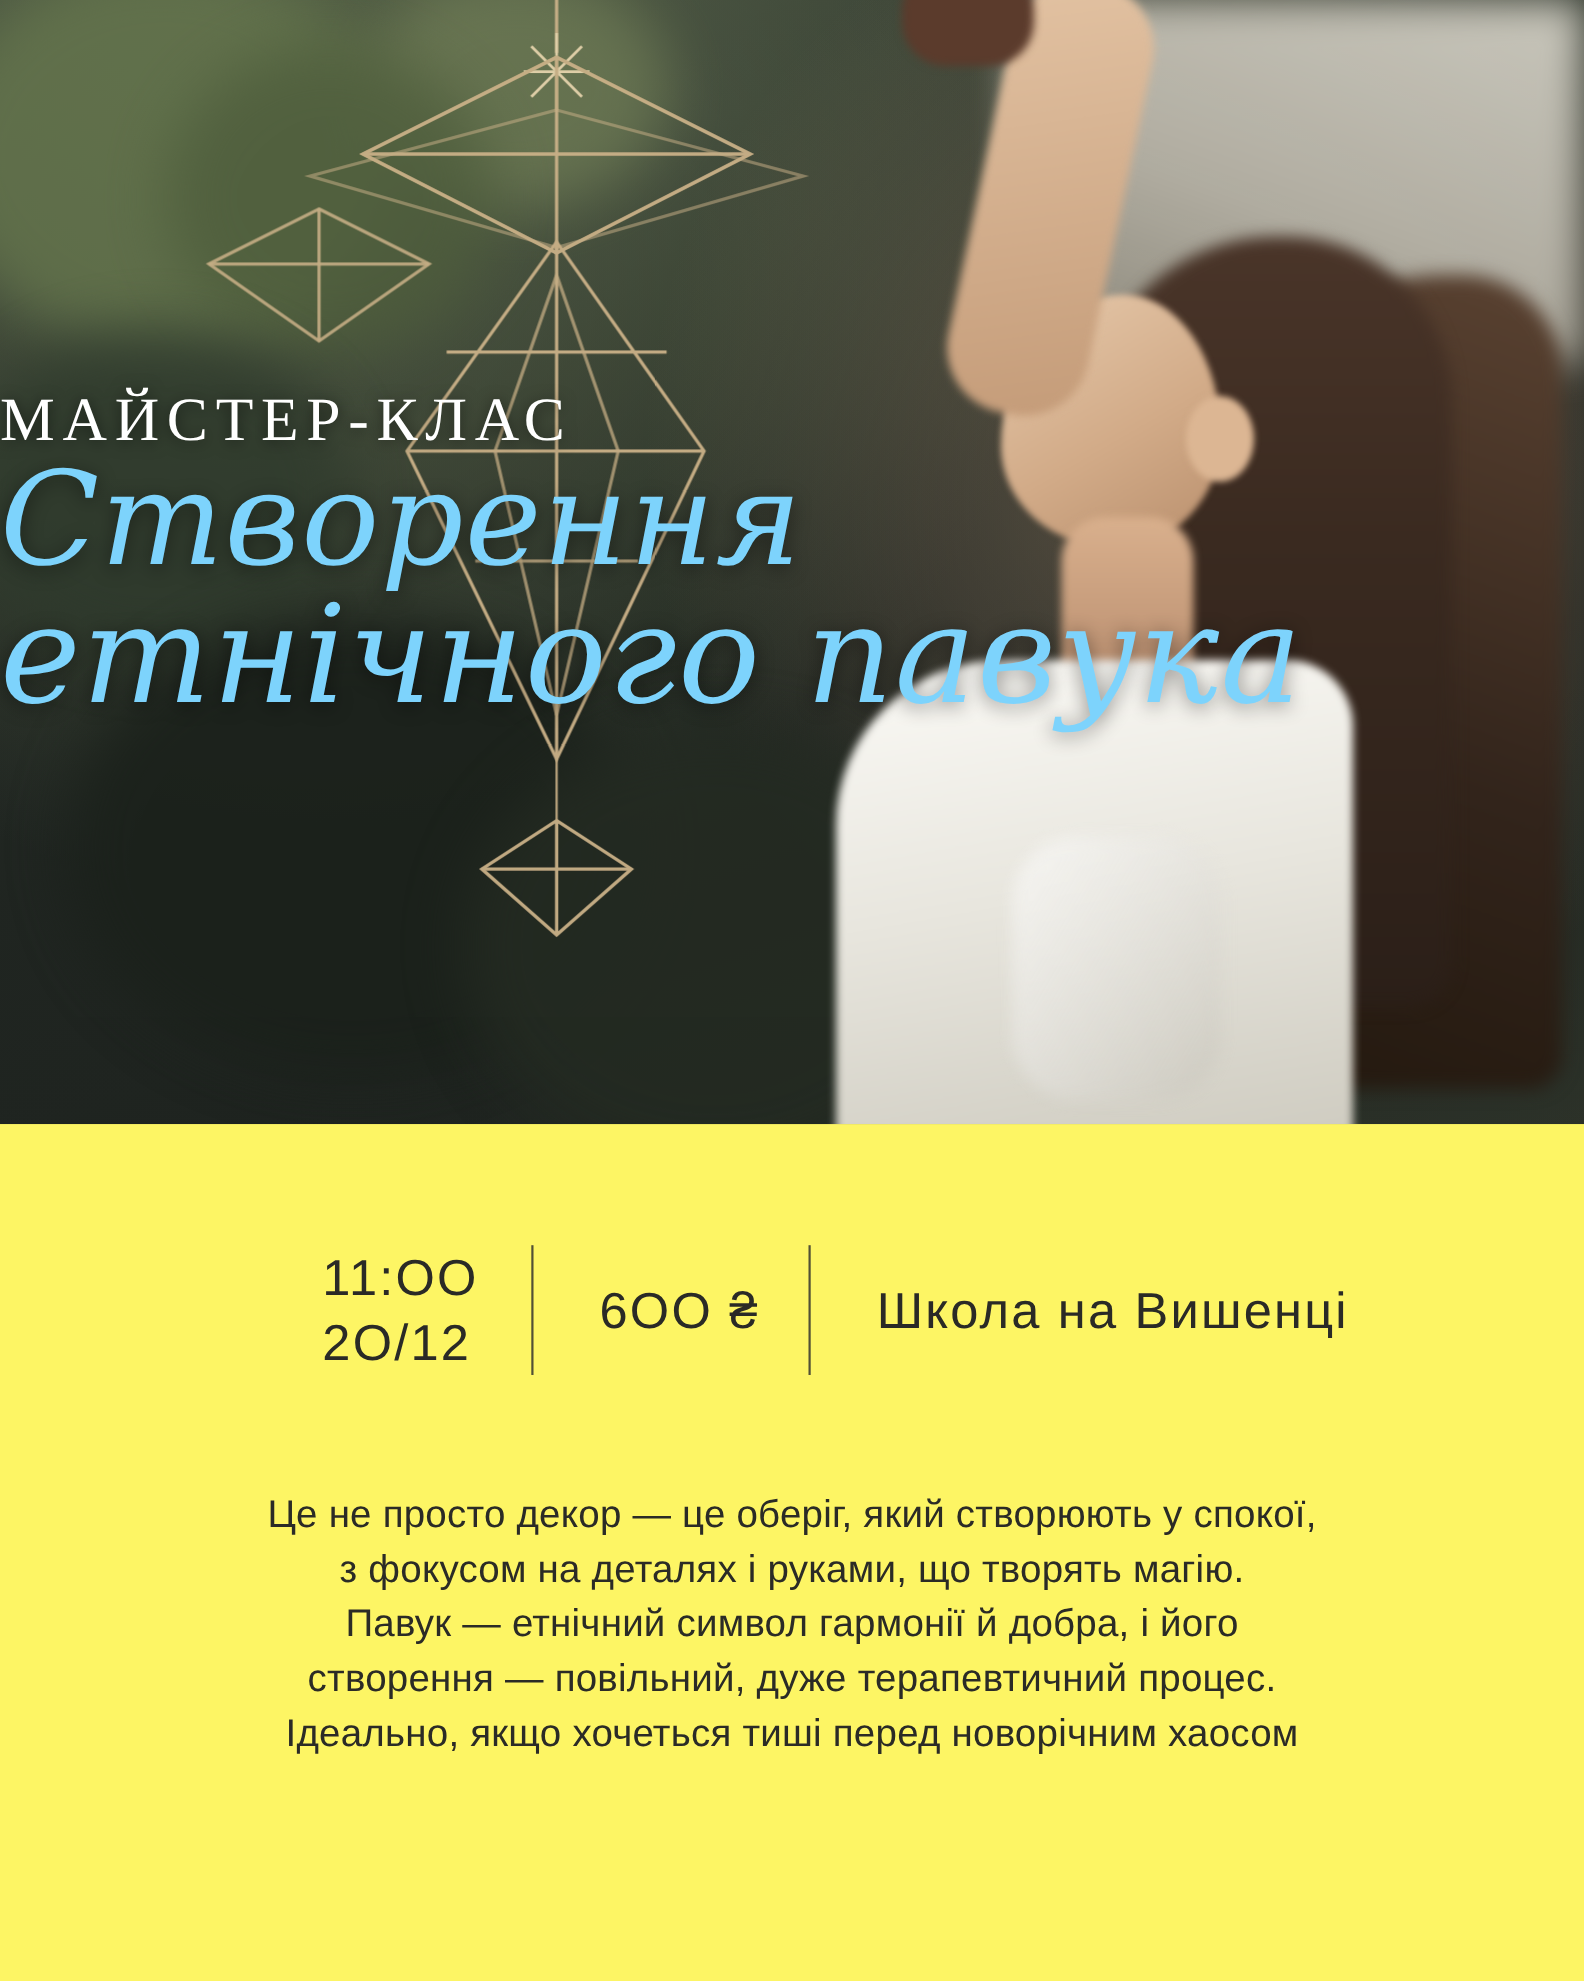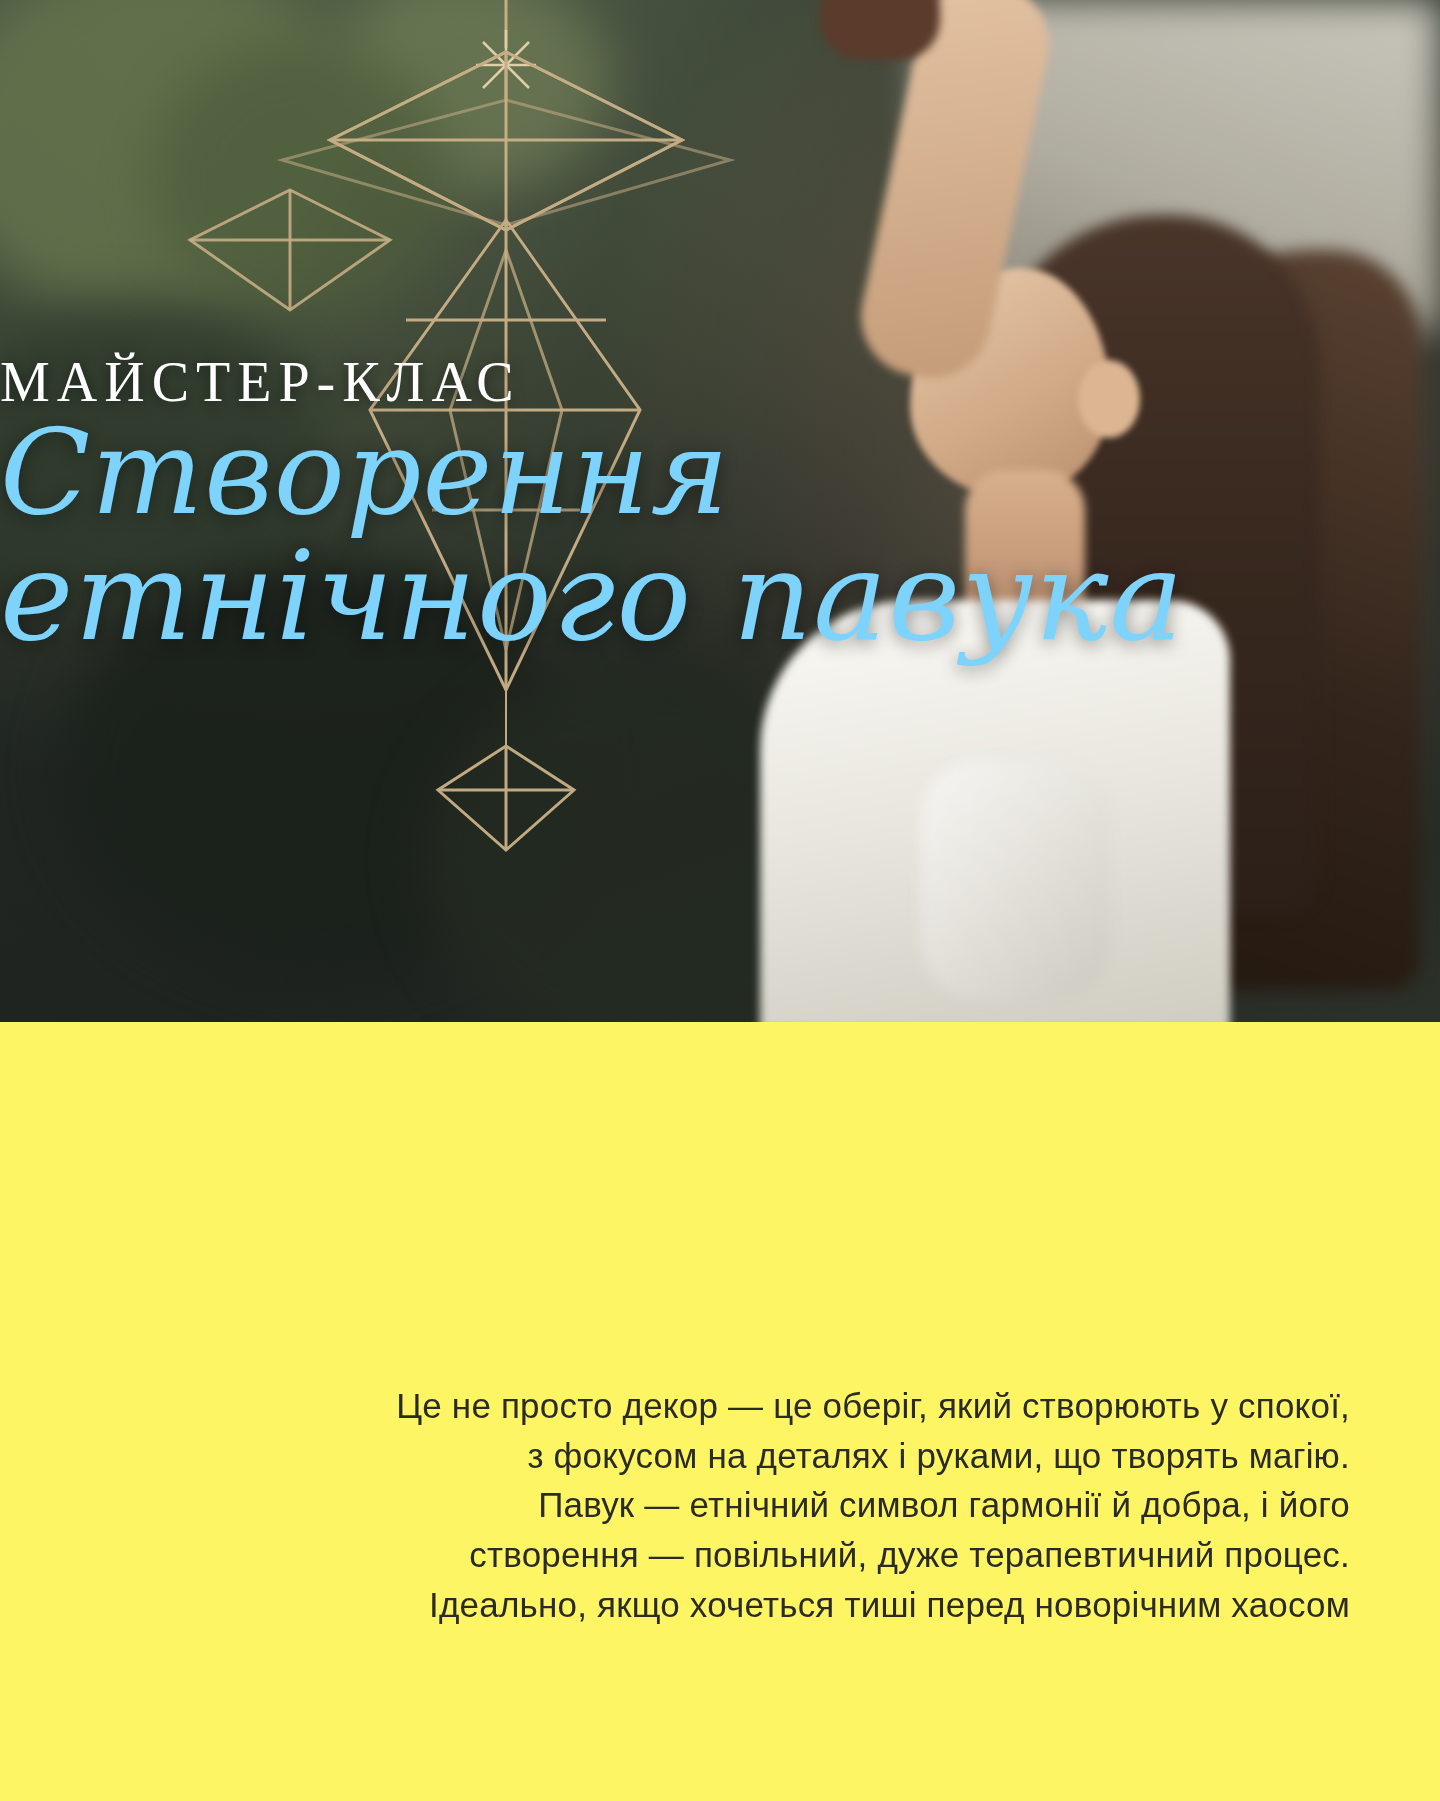--- a/index.html
+++ b/index.html
@@ -192,26 +192,25 @@
   .mc-place { width:470px; padding-left:60px;}
   .divider {
     width:2px;
     height:118px;
     background:#32322d;
     opacity:.85;
   }
   .desc {
     position:absolute;
     left:90px; right:90px; top:330px;
-    text-align:right;
+    text-align:center;
     color:#2b2b26;
     font-size:35px;
     line-height:1.42;
     letter-spacing:0.2px;
-    margin-top:29px;
   }
   .desc p { margin:0; }
 </style>
 </head>
 <body>
 
 <div class="poster">
 
   <div class="hero">
     <div class="photo-bg"></div>
@@ -280,20 +279,34 @@
       <div class="kicker">МАЙСТЕР-КЛАС</div>
       <div class="headline">
         <span class="l1">Створення</span>
         <span class="l2">етнічного павука</span>
       </div>
     </div>
   </div>
 
   <div class="info">
 
+    <div class="meta">
+      <div class="meta-col mc-time">
+        <div class="line">11:OO</div>
+        <div class="line">2O/12</div>
+      </div>
+      <div class="divider"></div>
+      <div class="meta-col mc-price">
+        <div class="line">6OO ₴</div>
+      </div>
+      <div class="divider"></div>
+      <div class="meta-col mc-place">
+        <div class="line">Школа на Вишенці</div>
+      </div>
+    </div>
 
     <div class="desc">
       <p>Це не просто декор — це оберіг, який створюють у спокої,</p>
       <p>з фокусом на деталях і руками, що творять магію.</p>
       <p>Павук — етнічний символ гармонії й добра, і його</p>
       <p>створення — повільний, дуже терапевтичний процес.</p>
       <p>Ідеально, якщо хочеться тиші перед новорічним хаосом</p>
     </div>
 
   </div>

